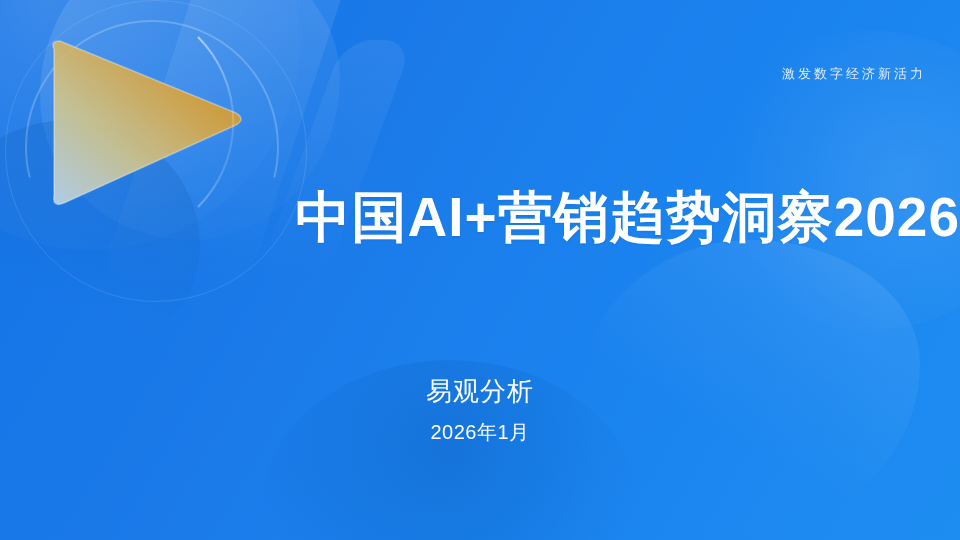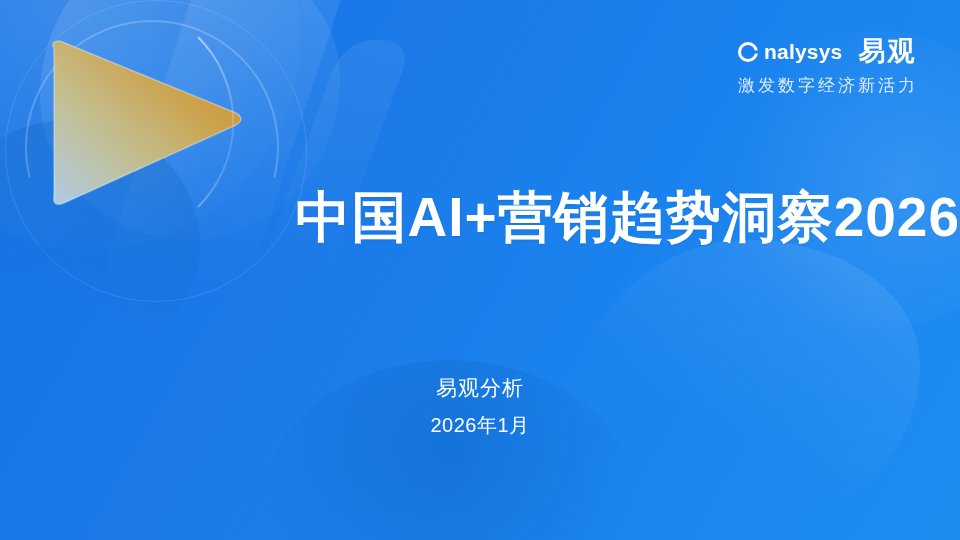--- a/index.html
+++ b/index.html
@@ -168,24 +168,24 @@
   }
   .logo-cn {
     font-size: 27px;
     font-weight: bold;
     color: #ffffff;
     line-height: 1;
     margin-left: 6px;
     letter-spacing: 2px;
   }
   .logo-tag {
-    margin-top: 9px;
-    font-size: 17px;
+    margin-top: 27px;
+    font-size: 13px;
     letter-spacing: 3px;
-    text-align: left;
+    text-align: right;
     color: #e8f2ff;
     padding-right: 2px;
     opacity: 0.95;
   }
 
   
   .title {
     position: absolute;
     left: 0;
     right: 0;
@@ -202,21 +202,21 @@
   
   .sub {
     position: absolute;
     left: 0;
     right: 0;
     top: 372px;
     text-align: center;
     color: #ffffff;
   }
   .sub-org {
-    font-size: 21px;
+    font-size: 26px;
     letter-spacing: 1px;
     line-height: 1.5;
   }
   .sub-date {
     font-size: 20px;
     letter-spacing: 0.5px;
     line-height: 1.5;
     margin-top: 6px;
   }
 
@@ -269,25 +269,20 @@
           <stop offset="100%" stop-color="rgba(255,255,255,0.05)"></stop>
         </linearGradient>
       </defs>
       <path d="M6 14 Q2 6 12 6 L188 78 Q198 84 188 90 L16 168 Q4 173 6 160 Z" fill="url(#goldgrad)" opacity="0.92"></path>
       <path d="M6 14 Q2 6 12 6 L188 78 Q198 84 188 90 L16 168 Q4 173 6 160 Z" fill="none" stroke="rgba(255,255,255,0.35)" stroke-width="1.5"></path>
       <path d="M150 2 A 120 120 0 0 1 150 172" fill="none" stroke="url(#arcgrad)" stroke-width="2"></path>
     </svg>
   </div>
 
   <div class="logo">
-    <div class="logo-row">
-      <span class="logo-mark"></span>
-      <span class="logo-en">nalysys</span>
-      <span class="logo-cn">易观</span>
-    </div>
     <div class="logo-tag">激发数字经济新活力</div>
   </div>
 
   <div class="title">中国AI+营销趋势洞察2026</div>
 
   <div class="sub">
     <div class="sub-org">易观分析</div>
     <div class="sub-date">2026年1月</div>
   </div>
 

